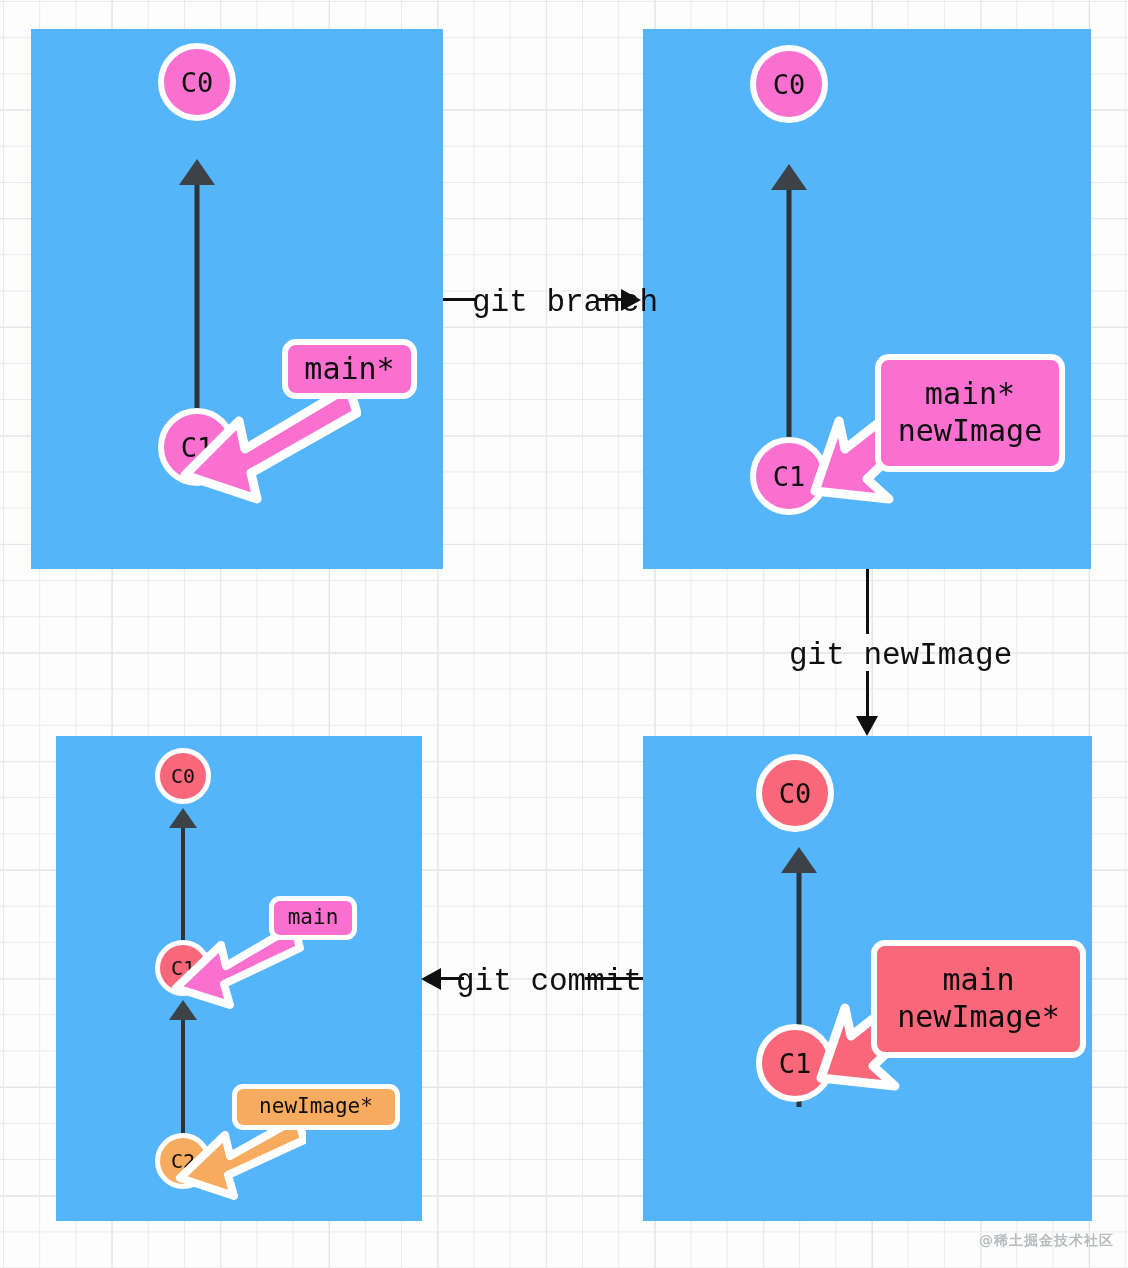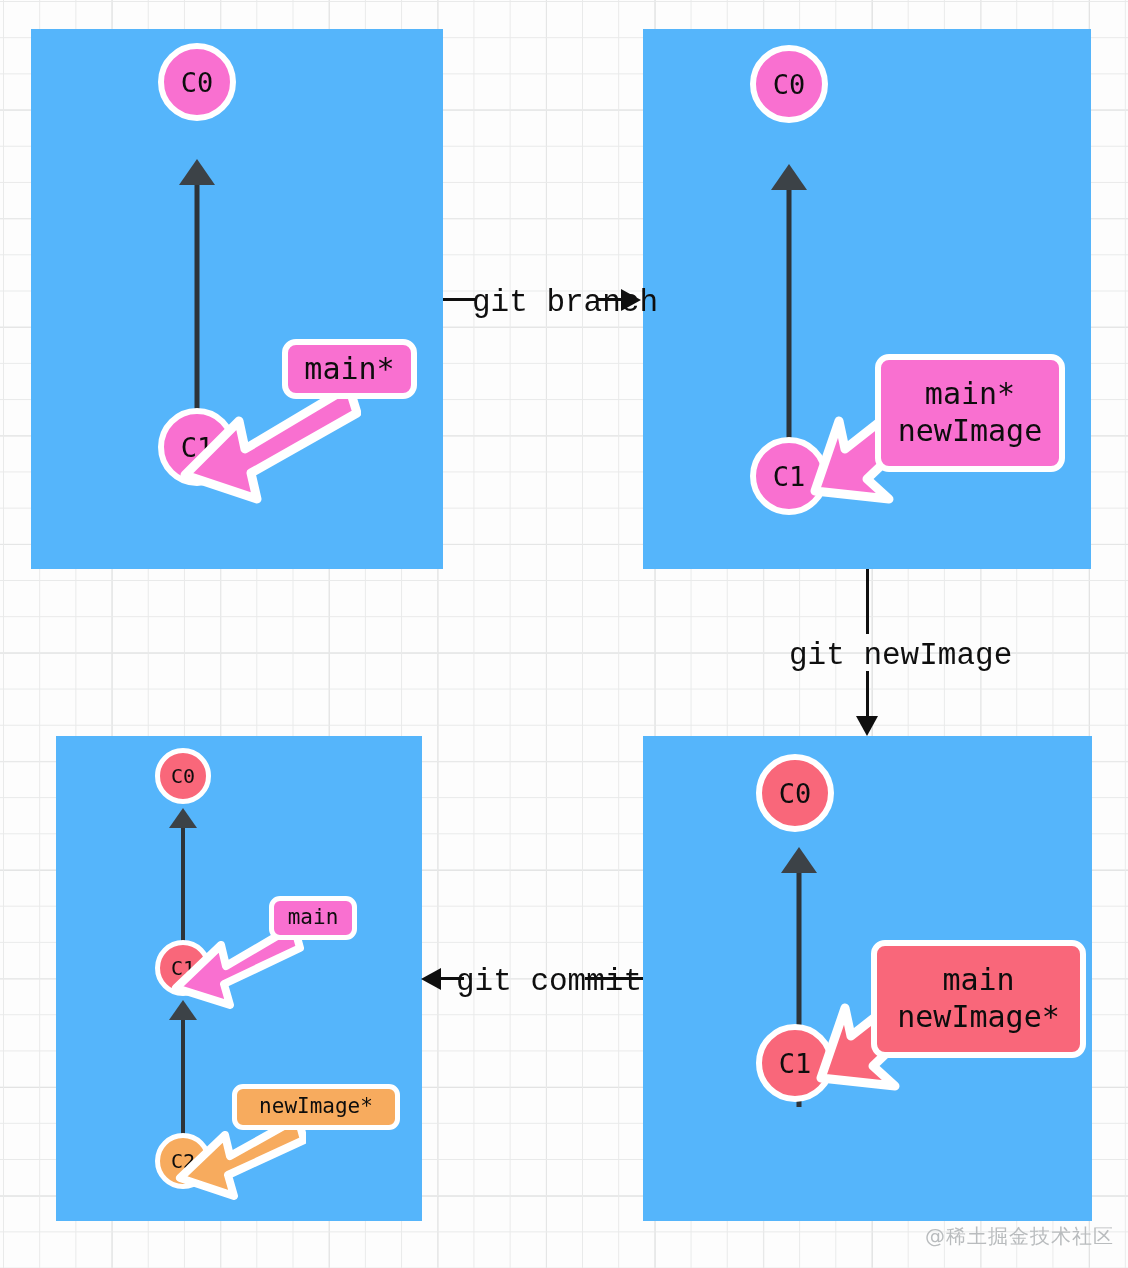--- a/index.html
+++ b/index.html
@@ -163,24 +163,25 @@
     border-right: 11px solid transparent;
     border-top: 20px solid #0f0f0f;
     z-index: 5;
   }
 
   .watermark {
     position: absolute;
     right: 14px;
     bottom: 18px;
     font-family: "DejaVu Sans", sans-serif;
-    font-size: 20px;
+    font-size: 14px;
     color: #b9bcbe;
     z-index: 20;
     letter-spacing: 1px;
+    font-weight: bold;
   }
 </style>
 </head>
 <body>
 
 <div id="stage">
 
   <div class="panel" style="left:31px; top:29px; width:412px; height:540px;">
 
     <div class="edge" style="left:120px; top:130px; width:92px; height:300px;">

